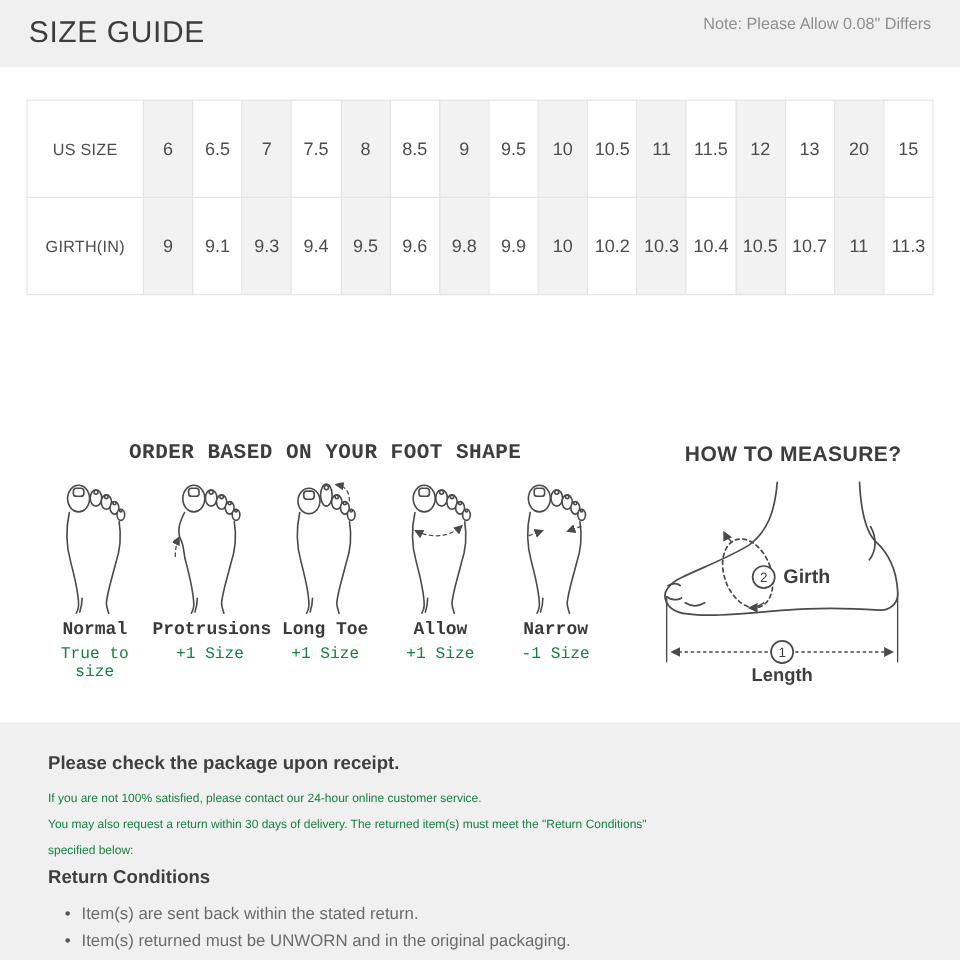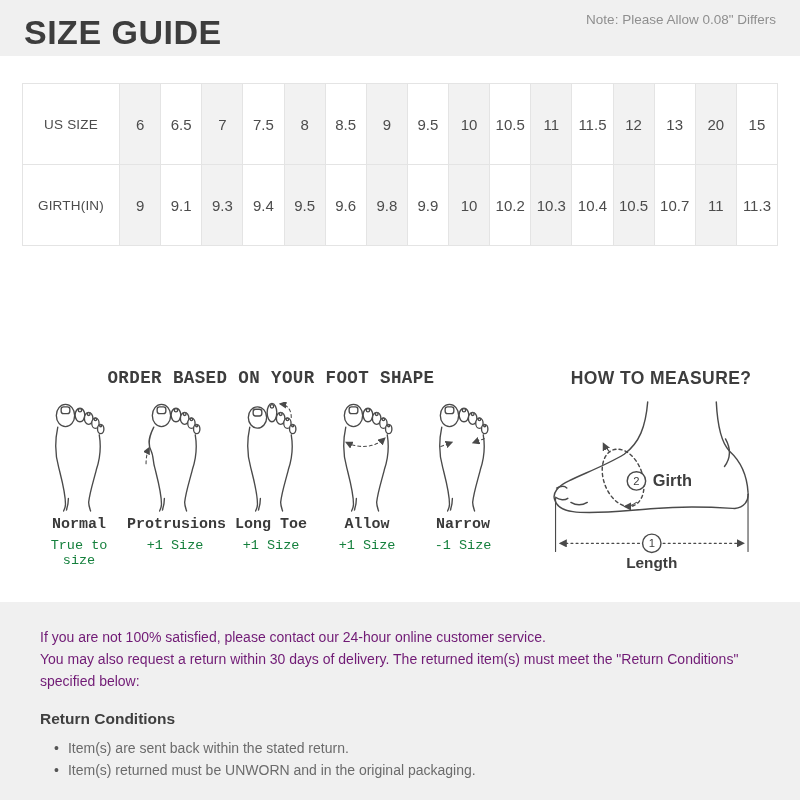--- a/index.html
+++ b/index.html
@@ -1,20 +1,20 @@
 <!DOCTYPE html>
 <html><head>
 <meta charset="utf-8">
 <style>
   html,body{margin:0;padding:0;background:#fff;}
   .page{position:relative;width:800px;height:800px;background:#fff;overflow:hidden;
         font-family:"Liberation Sans",sans-serif;color:#3e3e3e;}
   
   .topbar{position:absolute;top:0;left:0;width:800px;height:56px;background:#f0f0f0;}
-  .topbar h1{position:absolute;left:24px;top:13px;margin:0;font-size:34px;font-weight:700;
+  .topbar h1{position:absolute;left:24px;top:13px;margin:0;font-size:25px;font-weight:400;
              letter-spacing:.5px;color:#3d3d3d;}
   .topbar .note{position:absolute;right:24px;top:11px;text-align:right;font-size:13.5px;
                 line-height:17px;color:#8f8f8f;}
   
   .table-wrap{position:absolute;left:22px;top:83px;width:756px;}
   table.sizes{width:756px;border-collapse:collapse;table-layout:fixed;}
   table.sizes td{height:80px;border:1px solid #e4e4e4;text-align:center;vertical-align:middle;
                  font-size:15px;font-weight:400;color:#4c4c4c;padding:0;}
   table.sizes td.lab{width:96px;font-size:13.5px;letter-spacing:.2px;background:#fff;}
   table.sizes td.sh{background:#f2f2f2;}
@@ -28,22 +28,22 @@
   .foot-item svg{display:block;margin:0 auto;}
   .fname{margin-top:4px;font-size:15px;font-weight:700;color:#3a3a3a;}
   .fadv{margin-top:5px;font-size:13.5px;color:#15803d;}
   
   .measure-section{position:absolute;left:541px;top:366px;width:240px;}
   .measure-section svg{display:block;margin:10px auto 0 auto;}
   
   .footer{position:absolute;left:0;top:602px;width:800px;height:198px;background:#f0f0f0;
           box-sizing:border-box;padding:24px 40px 0 40px;}
   .footer .fhead{font-size:15.5px;font-weight:700;color:#3f3f3f;margin:0 0 7px 0;}
-  .footer p{margin:0;font-size:14px;line-height:22px;color:#701a75;}
-  .footer .cond{margin-top:16px;}
+  .footer p{margin:0;font-size:10px;line-height:22px;color:#15803d;}
+  .footer .cond{}
   .bullets{margin-top:6px;}
   .bullet{display:flex;font-size:14px;line-height:22px;color:#6b6b6b;padding-left:14px;}
   .bullet .dot{margin-right:9px;color:#555;}
   .lineart{stroke:#4a4a4a;stroke-width:1.4;fill:none;stroke-linecap:round;stroke-linejoin:round;}
   .dash{stroke-dasharray:3,3;}
   text.svgt{font-family:"Liberation Sans",sans-serif;fill:#3e3e3e;}
 </style>
 </head>
 <body>
 
@@ -255,20 +255,21 @@
         <circle cx="101" cy="140" r="9" fill="#fff"></circle>
       </g>
       <text class="svgt" x="86" y="83" text-anchor="middle" font-size="11">2</text>
       <text class="svgt" x="102" y="84" font-size="16" font-weight="bold">Girth</text>
       <text class="svgt" x="101" y="144" text-anchor="middle" font-size="11">1</text>
       <text class="svgt" x="101" y="164" text-anchor="middle" font-size="15" font-weight="bold">Length</text>
     </svg>
   </section>
 
   <footer class="footer">
+    <p class="fhead">Please check the package upon receipt.</p>
     <p>If you are not 100% satisfied, please contact our 24-hour online customer service.</p>
     <p>You may also request a return within 30 days of delivery. The returned item(s) must meet the "Return Conditions"</p>
     <p>specified below:</p>
     <p class="fhead cond">Return Conditions</p>
     <div class="bullets">
       <div class="bullet">
         <span class="dot">•</span>
         <span>Item(s) are sent back within the stated return.</span>
       </div>
       <div class="bullet">

